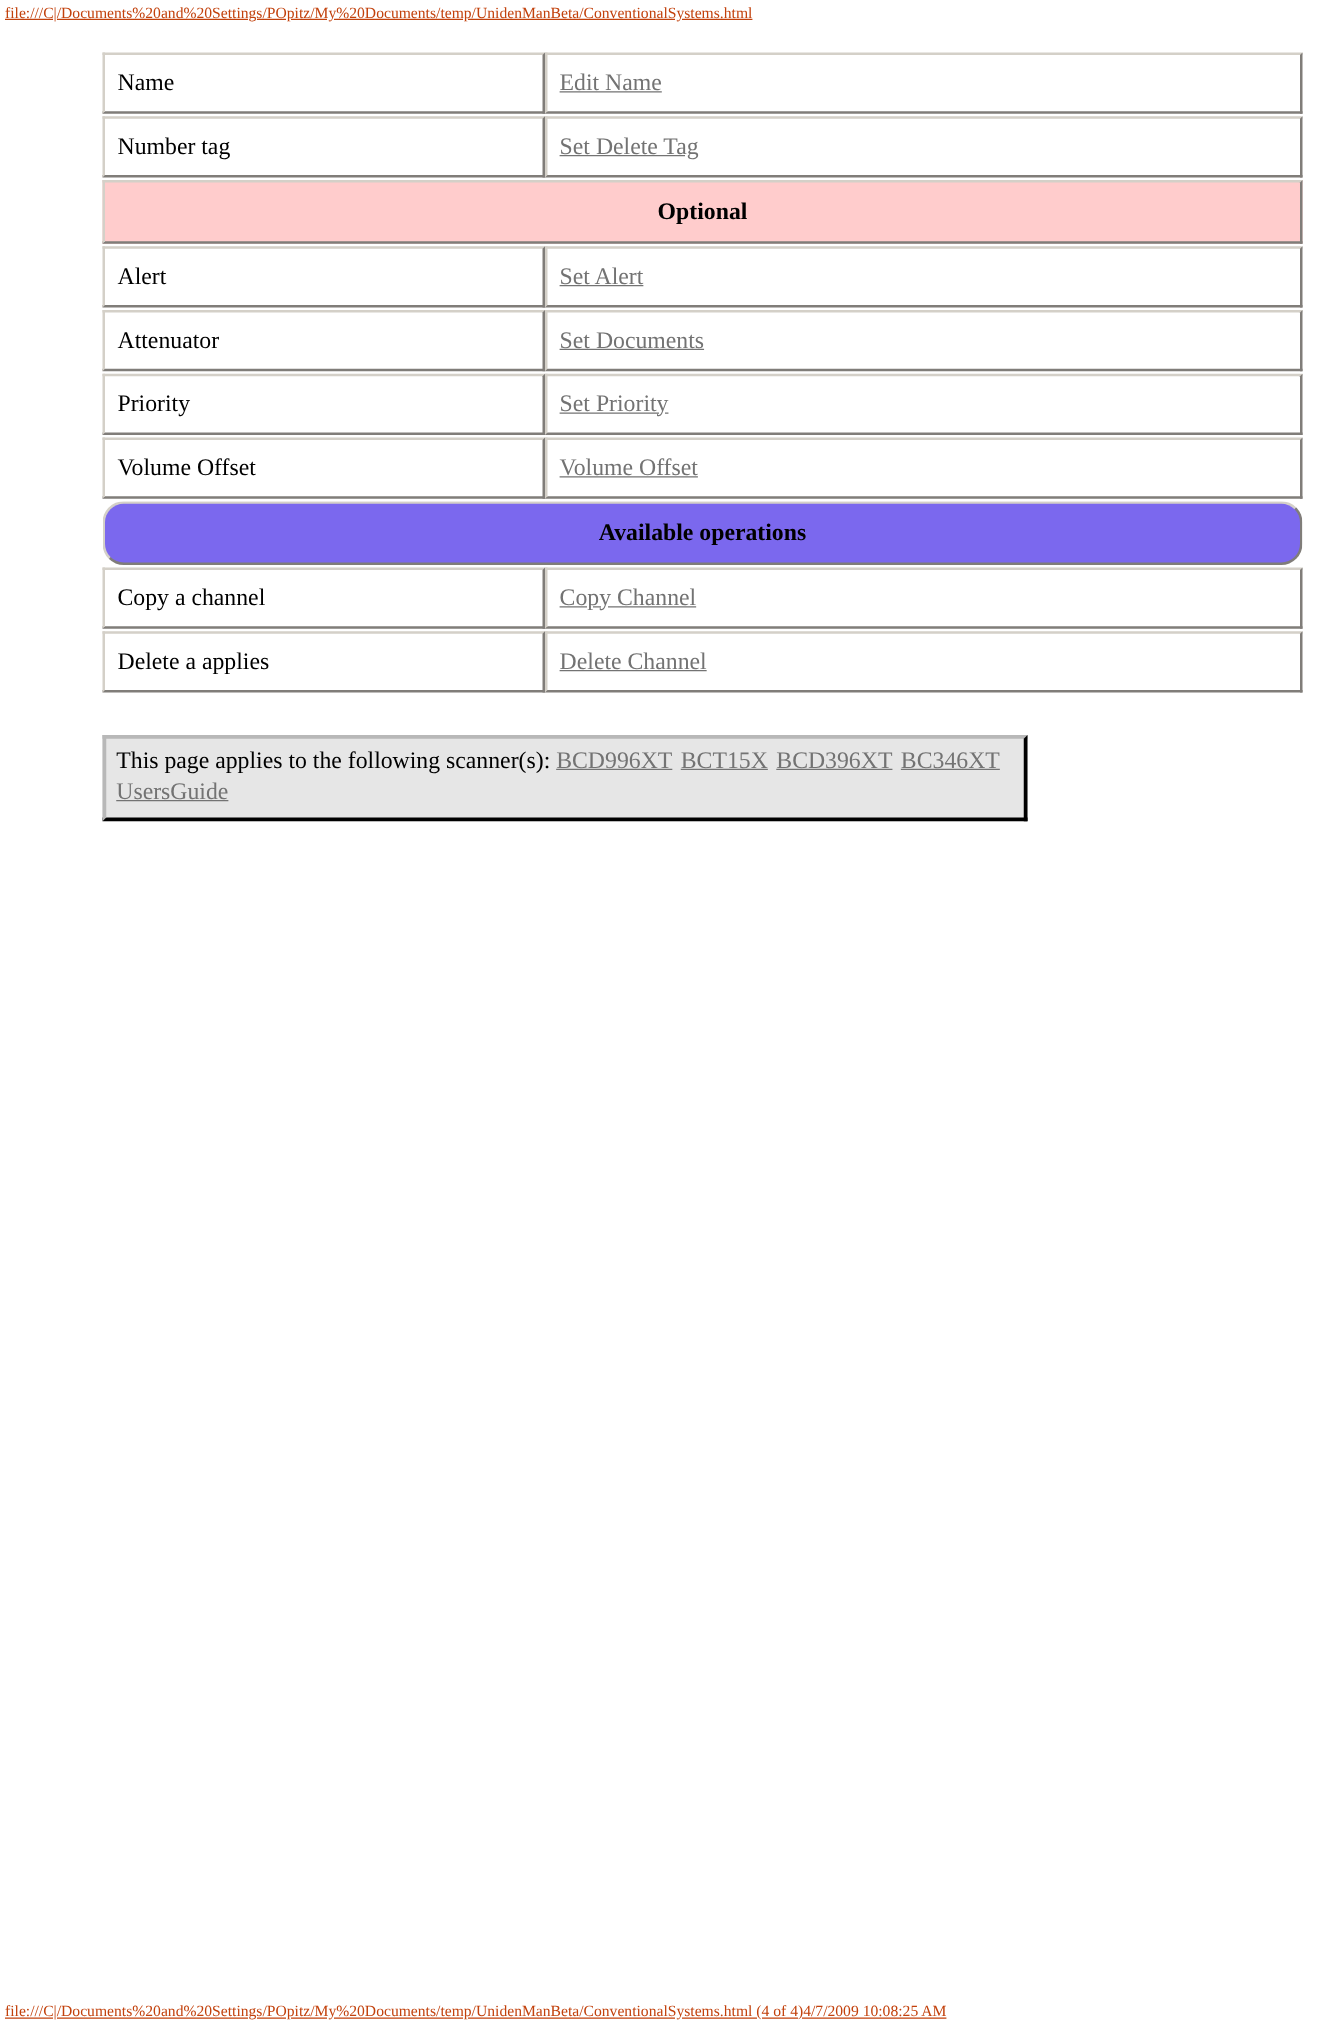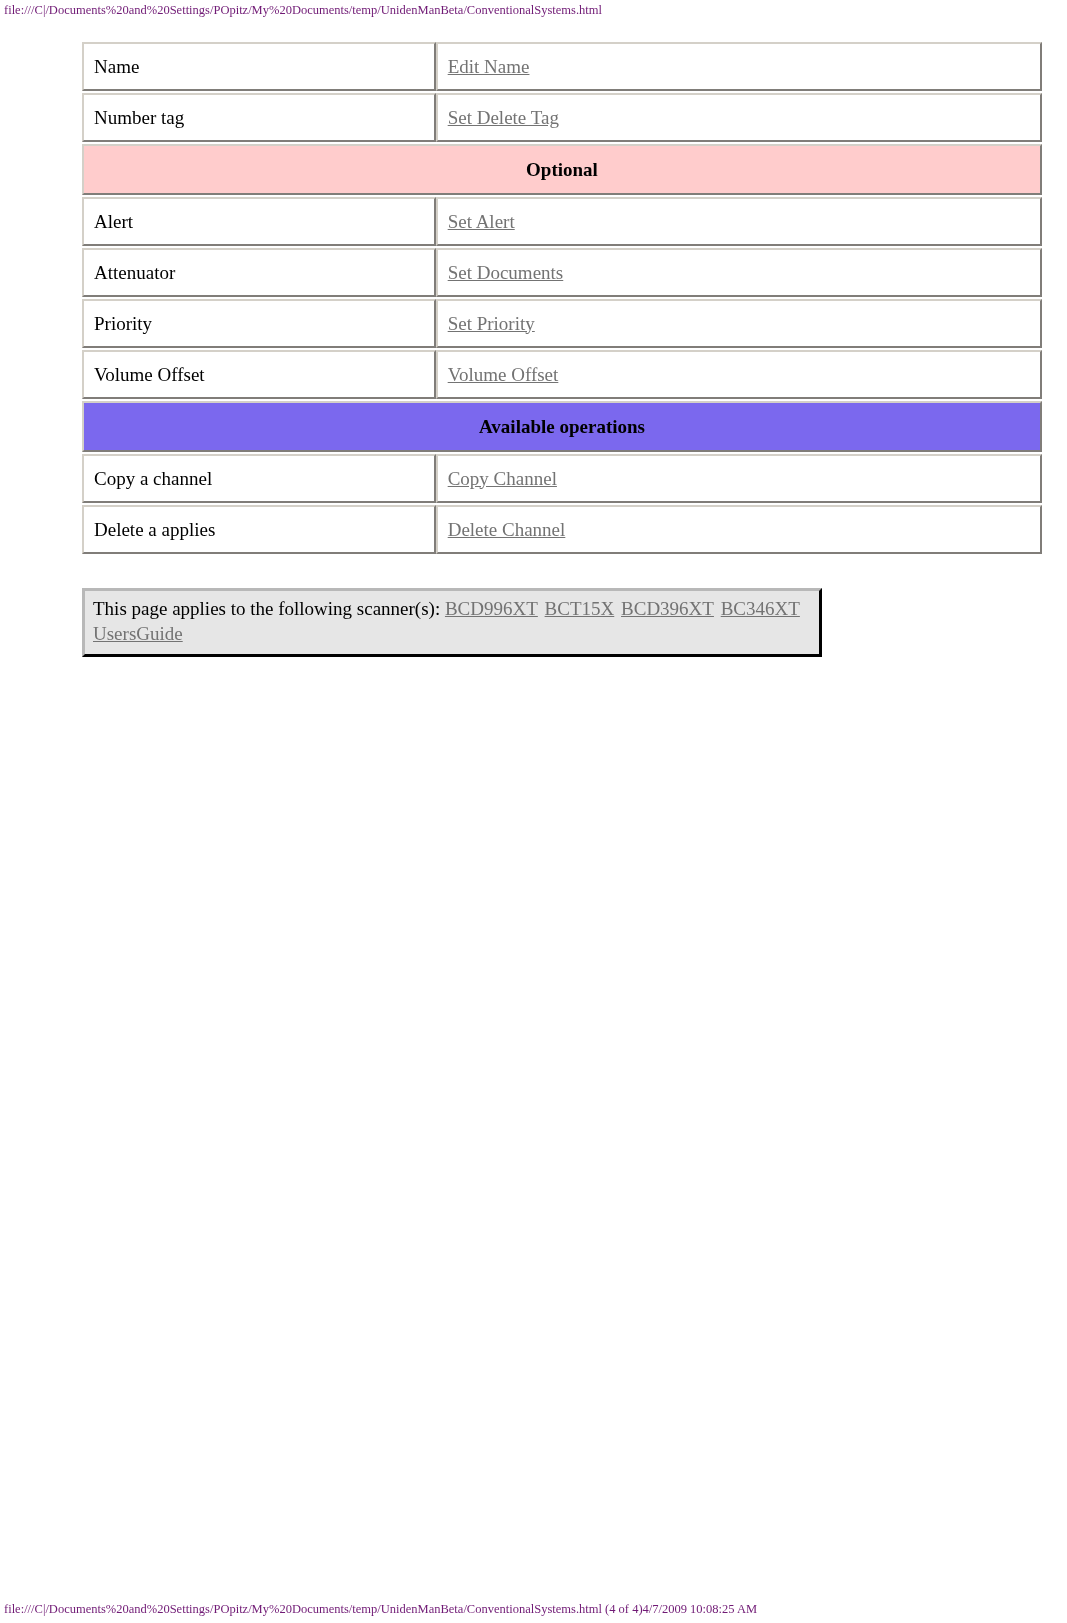--- a/index.html
+++ b/index.html
@@ -17,22 +17,23 @@
     overflow: hidden;
   }
 
   
   .page-url {
     position: absolute;
     left: 4px;
     font-size: 12.5px;
     line-height: 15px;
     white-space: nowrap;
-    color: #701a75;
+    color: #c2410c;
     font-family: "Liberation Serif", "DejaVu Serif", serif;
+    text-decoration: underline;
   }
   #header-url { top: 3px; }
   #footer-url { top: 1602px; }
 
   
   .content {
     position: absolute;
     left: 12px;
     top: 40px;
     width: 1067px;
@@ -64,20 +65,21 @@
     font-weight: bold;
     font-size: 19px;
     padding: 8px 10px 9px 10px;
     margin-top: 36px;
   }
   td.banner-optional {
     background: #ffcccc;
   }
   td.banner-operations {
     background: #7b68ee;
+    border-radius: 17px;
   }
 
   a.doclink {
     color: #737373;
     text-decoration: underline;
   }
 
   
   .note-box {
     margin-left: 70px;

